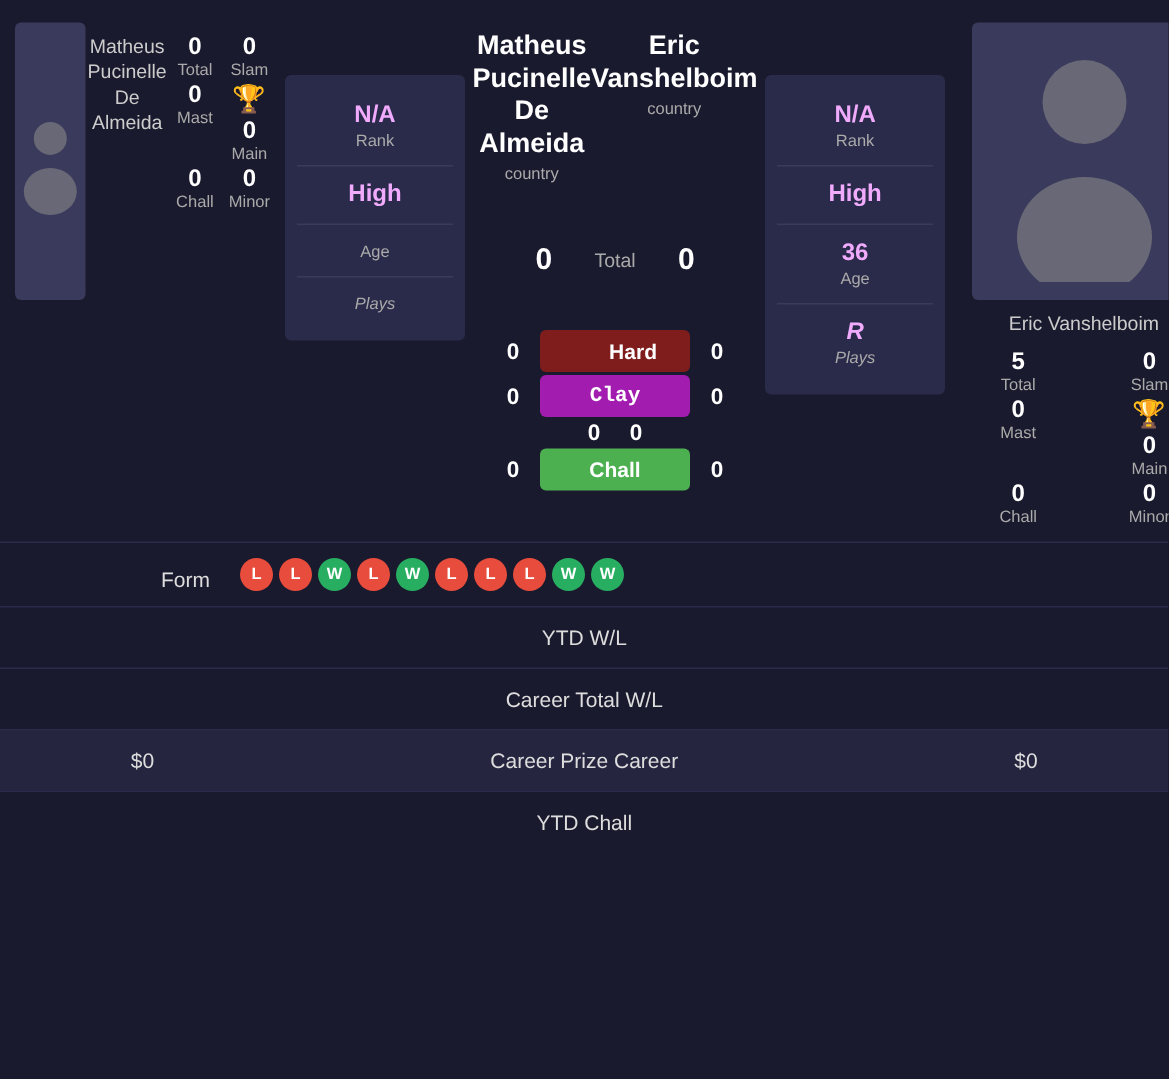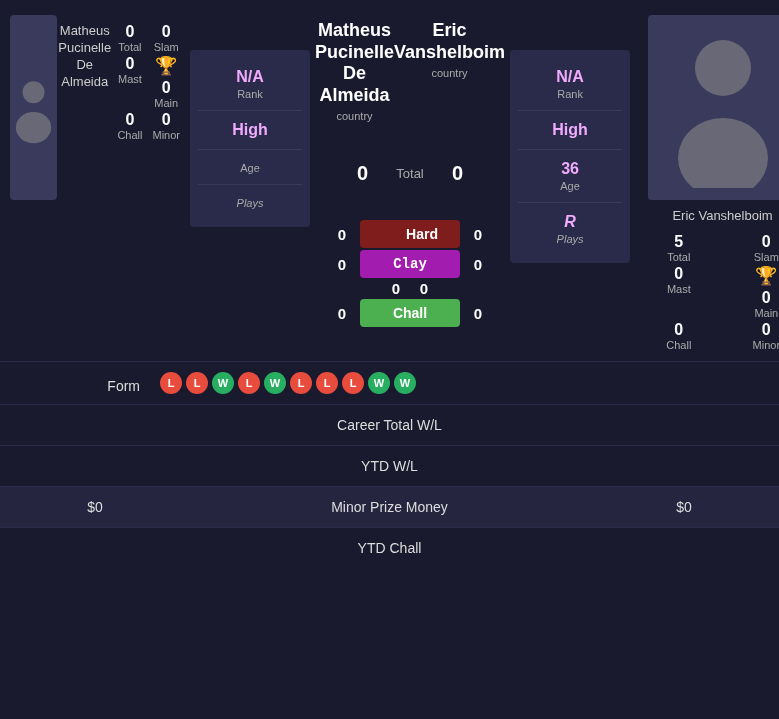--- a/index.html
+++ b/index.html
@@ -460,33 +460,33 @@
           <span class="form-badge badge-l">L</span>
           <span class="form-badge badge-l">L</span>
           <span class="form-badge badge-l">L</span>
           <span class="form-badge badge-w">W</span>
           <span class="form-badge badge-w">W</span>
         </div>
     </div>
 
     <div class="bottom-row">
       <div class="bottom-row-value-left"></div>
+      <div class="bottom-row-label">YTD W/L</div>
+      <div class="bottom-row-value-right"></div>
+    </div>
+
+    <div class="bottom-row">
+      <div class="bottom-row-value-left"></div>
       <div class="bottom-row-label">Career Total W/L</div>
       <div class="bottom-row-value-right"></div>
     </div>
 
-    <div class="bottom-row">
-      <div class="bottom-row-value-left"></div>
-      <div class="bottom-row-label">YTD W/L</div>
-      <div class="bottom-row-value-right"></div>
-    </div>
-
     <div class="bottom-row highlight-row">
       <div class="bottom-row-value-left">$0</div>
-      <div class="bottom-row-label">Minor Prize Money</div>
+      <div class="bottom-row-label">Career Prize Career</div>
       <div class="bottom-row-value-right">$0</div>
     </div>
 
     <div class="bottom-row">
       <div class="bottom-row-value-left"></div>
       <div class="bottom-row-label">YTD Chall</div>
       <div class="bottom-row-value-right"></div>
     </div>
   </div>
 </div>

